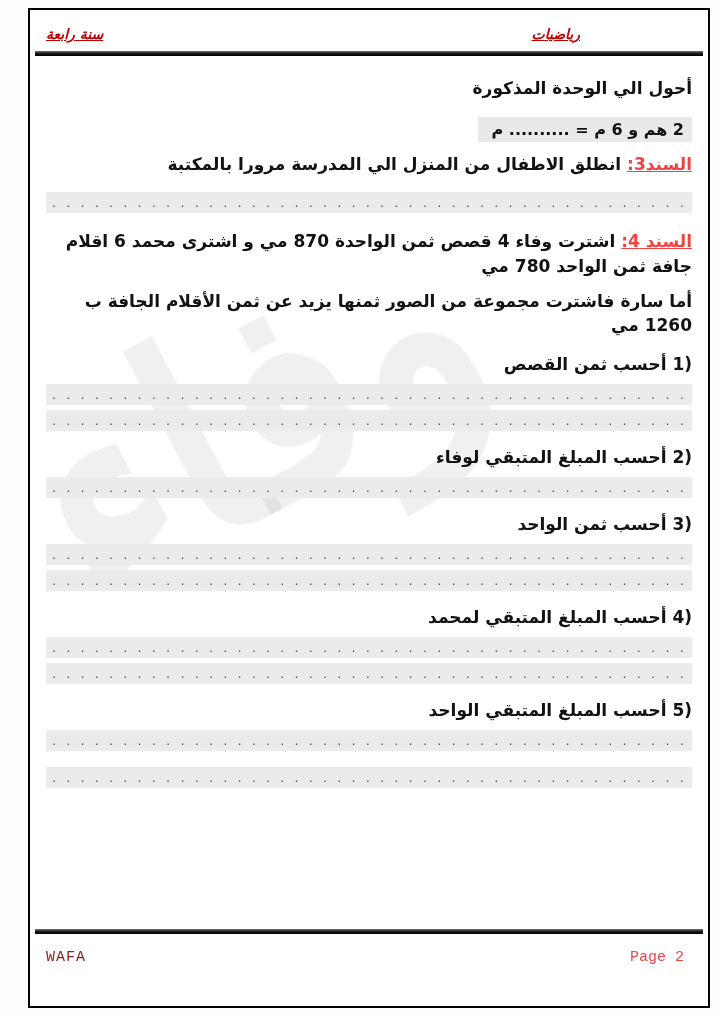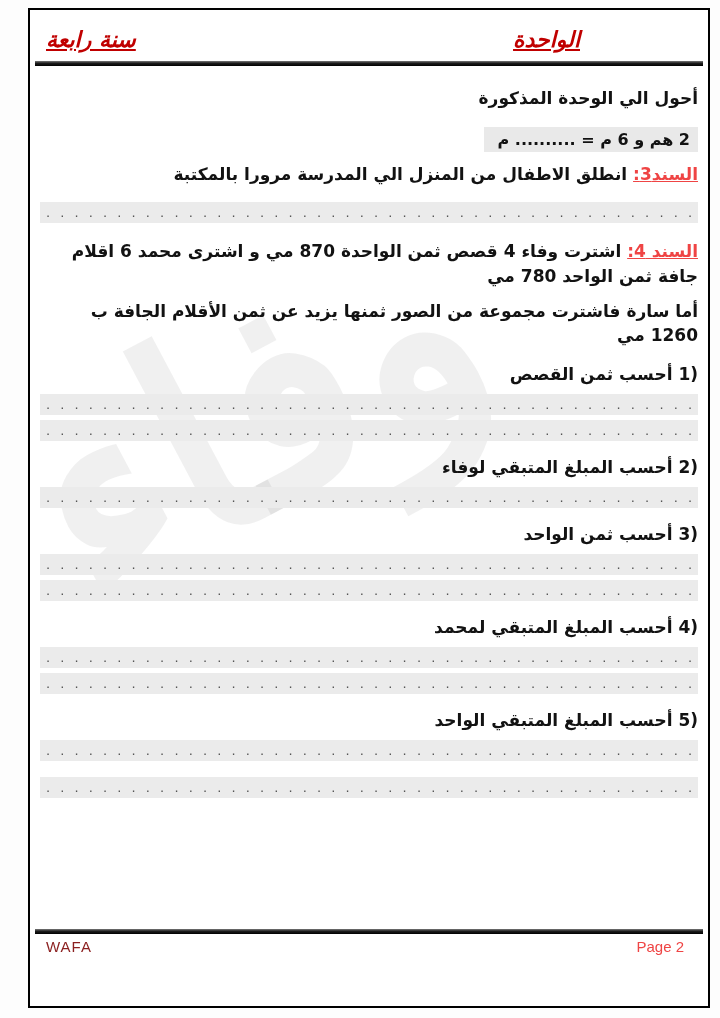--- a/index.html
+++ b/index.html
@@ -35,34 +35,34 @@
     position: relative; z-index: 1;
     display: flex;
     justify-content: space-between;
     align-items: flex-end;
     padding: 16px 128px 4px 16px;
   }
   .title {
     color: #c00000;
     font-weight: bold;
     font-style: italic;
-    font-size: 22px;
+    font-size: 14px;
     text-decoration: underline;
     font-family: "DejaVu Serif", serif;
   }
   .rule {
     height: 5px;
     margin: 5px 5px 0;
     background: linear-gradient(to bottom, #7a7a7a 0%, #1c1c1c 45%, #000 100%);
     position: relative; z-index: 1;
   }
   main {
     position: relative; z-index: 1;
     direction: rtl;
-    padding: 14px 8px 0;
+    padding: 14px 14px 0;
     color: #121212;
   }
   .text-line {
     font-size: 17px;
     font-weight: 700;
     margin: 6px 2px 10px;
     line-height: 1.45;
   }
   .eq-line {
     background: #e9e9e9;
@@ -102,41 +102,41 @@
   .gap-before { margin-top: 16px; }
   .foot-rule {
     position: absolute;
     left: 5px; right: 5px; bottom: 72px;
     height: 5px;
     background: linear-gradient(to bottom, #7a7a7a 0%, #1c1c1c 45%, #000 100%);
     z-index: 1;
   }
   .footer {
     position: absolute;
-    left: 0; right: 0; bottom: 51px;
+    left: 0; right: 0; bottom: 40px;
     display: flex;
     justify-content: space-between;
     padding: 0 24px 0 16px;
-    font-family: Liberation Sans, sans-serif;
+    font-family: Liberation Mono, monospace;
     font-size: 15px;
     z-index: 1;
   }
   .credit { color: #8b1f1f; letter-spacing: 1px; }
   .page-num { color: #ef4444; }
 </style>
 </head>
 <body>
 
 <div class="frame">
 
   <div class="watermark">وفاء</div>
 
   <header>
     <span class="title">سنة رابعة</span>
-    <span class="title">الواحدة</span>
+    <span class="title">رياضيات</span>
   </header>
   <div class="rule"></div>
 
   <main dir="rtl">
 
     <p class="text-line">أحول الي الوحدة المذكورة</p>
 
     <div class="eq-line">2 هم و 6 م =  ..........  م</div>
 
     <p class="text-line">

